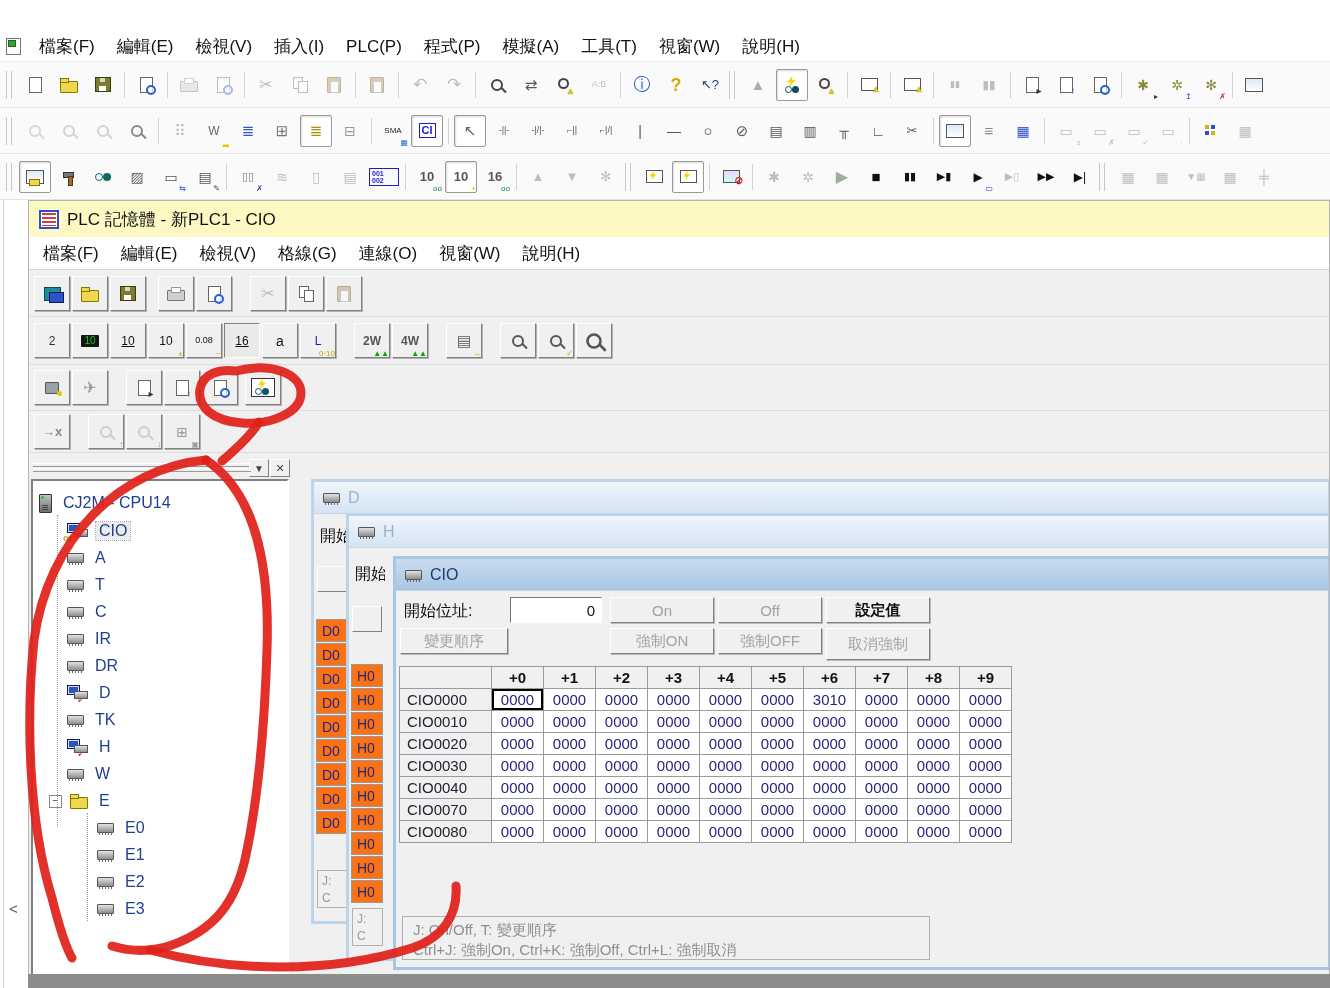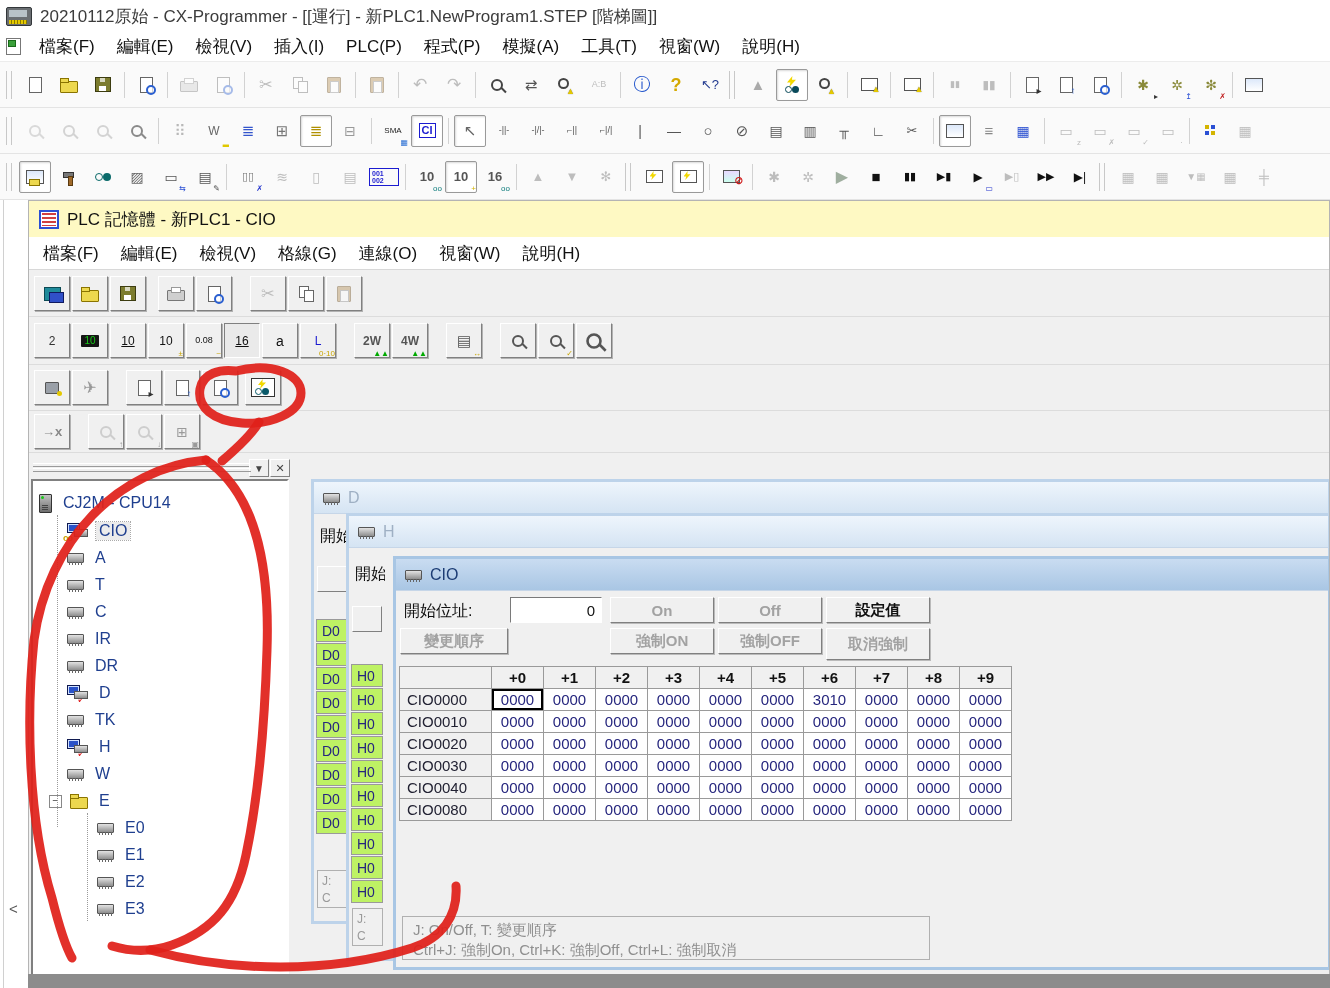--- a/index.html
+++ b/index.html
@@ -132,33 +132,33 @@
   .trow.sel .tlabel{background:#ececec;outline:1px dotted #aaa;}
   .expbox{width:11px;height:11px;border:1px solid #888;background:#fff;display:flex;align-items:center;justify-content:center;
     font-size:10px;line-height:1;color:#333;flex:0 0 auto;}
   .vdots{position:absolute;border-left:1px dotted #9a9a9a;width:0;}
   
   .mdiwin{position:absolute;background:#f0f0f0;border:3px solid #bdd3ea;box-sizing:border-box;overflow:hidden;}
   .wtitle{height:31px;display:flex;align-items:center;gap:8px;padding:0 9px;font-size:16px;
     background:linear-gradient(#eef5fc,#d5e4f3);color:#9fb0c4;border-bottom:1px solid #c6d6e8;}
   .mdiwin.active{border-color:#a8c6e4;}
   .mdiwin.active .wtitle{background:linear-gradient(#c9dcf1,#a9c6e4);color:#1c3c74;}
-  .stubcell{position:absolute;left:2px;width:32px;height:23px;background:#bef264;border:1px solid #9a9a9a;color:#26267e;
+  .stubcell{position:absolute;left:2px;width:32px;height:23px;background:#f97316;border:1px solid #9a9a9a;color:#26267e;
     font-size:14px;display:flex;align-items:center;padding-left:5px;box-sizing:border-box;overflow:hidden;}
   .stublabel{position:absolute;left:6px;font-size:16px;color:#111;white-space:nowrap;overflow:hidden;width:30px;}
   .stubbtn{position:absolute;left:3px;width:28px;height:24px;background:#f0f0f0;border:1px solid;border-color:#fff #808080 #808080 #fff;}
   .stubhint{position:absolute;left:3px;width:31px;height:38px;border:1px solid #b0b0b0;color:#9a9a9a;font-size:12px;
     padding:2px 0 0 4px;box-sizing:border-box;line-height:1.4;overflow:hidden;}
   
   .ciobody{position:relative;height:347px;background:#f0f0f0;}
   .lbl{position:absolute;font-size:16px;color:#111;white-space:nowrap;}
   .field{position:absolute;box-sizing:border-box;background:#fff;border:1px solid;border-color:#7a7a7a #fff #fff #7a7a7a;
     font-size:15px;text-align:right;padding:2px 6px;font-family:"Liberation Sans",sans-serif;color:#111;}
   .wbtn{position:absolute;box-sizing:border-box;background:#f0f0f0;border:1px solid;border-color:#ffffff #808080 #808080 #ffffff;
-    box-shadow:1px 1px 0 rgba(64,64,64,.3);font-size:15px;display:flex;align-items:center;justify-content:center;color:#111;font-weight:bold;}
+    box-shadow:1px 1px 0 rgba(64,64,64,.3);font-size:15px;display:flex;align-items:center;justify-content:center;color:#111;}
   .wbtn.dis{color:#a2a2a2;}
   #ciotable{position:absolute;left:3px;top:75px;border-collapse:collapse;}
   #ciotable td{border:1px solid #9a9a9a;height:22px;font-size:15px;box-sizing:border-box;}
   #ciotable td.hdr{background:#f0f0f0;font-weight:bold;text-align:center;width:52px;color:#111;}
   #ciotable td.rl{background:#f0f0f0;width:92px;padding-left:7px;color:#223;}
   #ciotable td.val{background:#fff;text-align:center;color:#26267e;width:52px;}
   #ciotable td.selcell{box-shadow:inset 0 0 0 2px #000;}
   .hintbox{position:absolute;left:6px;top:325px;width:528px;height:44px;border:1px solid #b0b0b0;
     color:#8f8f8f;font-size:15px;padding:3px 10px;box-sizing:border-box;line-height:1.35;}
   
@@ -167,24 +167,20 @@
   .edgeglyph{position:absolute;font-size:15px;color:#555;}
   #graystrip{position:absolute;left:28px;top:974px;width:1302px;height:14px;background:#8c8c8c;}
   
   #annsvg{position:absolute;left:0;top:0;width:1330px;height:988px;pointer-events:none;z-index:50;}
 </style>
 </head>
 <body>
 
 <div id="stage">
 
-  <div class="titlebar">
-    <span class="ic ic-appicon"></span>
-    <span class="titletext">20210112原始 - CX-Programmer - [[運行] - 新PLC1.NewProgram1.STEP [階梯圖]]</span>
-  </div>
 
   <div class="menubar">
     <span class="ic ic-docicon" style="margin-right:6px;"></span>
     <span class="mitem">檔案(F)</span>
       <span class="mitem">編輯(E)</span>
       <span class="mitem">檢視(V)</span>
       <span class="mitem">插入(I)</span>
       <span class="mitem">PLC(P)</span>
       <span class="mitem">程式(P)</span>
       <span class="mitem">模擬(A)</span>
@@ -921,20 +917,33 @@
                 <td class="val">0000</td>
                 <td class="val">0000</td>
                 <td class="val">0000</td>
                 <td class="val">0000</td>
                 <td class="val">0000</td>
                 <td class="val">0000</td>
                 <td class="val">0000</td>
                 <td class="val">0000</td>
               </tr>
               <tr>
+                <td class="rl">CIO0070</td>
+                <td class="val">0000</td>
+                <td class="val">0000</td>
+                <td class="val">0000</td>
+                <td class="val">0000</td>
+                <td class="val">0000</td>
+                <td class="val">0000</td>
+                <td class="val">0000</td>
+                <td class="val">0000</td>
+                <td class="val">0000</td>
+                <td class="val">0000</td>
+              </tr>
+              <tr>
                 <td class="rl">CIO0080</td>
                 <td class="val">0000</td>
                 <td class="val">0000</td>
                 <td class="val">0000</td>
                 <td class="val">0000</td>
                 <td class="val">0000</td>
                 <td class="val">0000</td>
                 <td class="val">0000</td>
                 <td class="val">0000</td>
                 <td class="val">0000</td>

